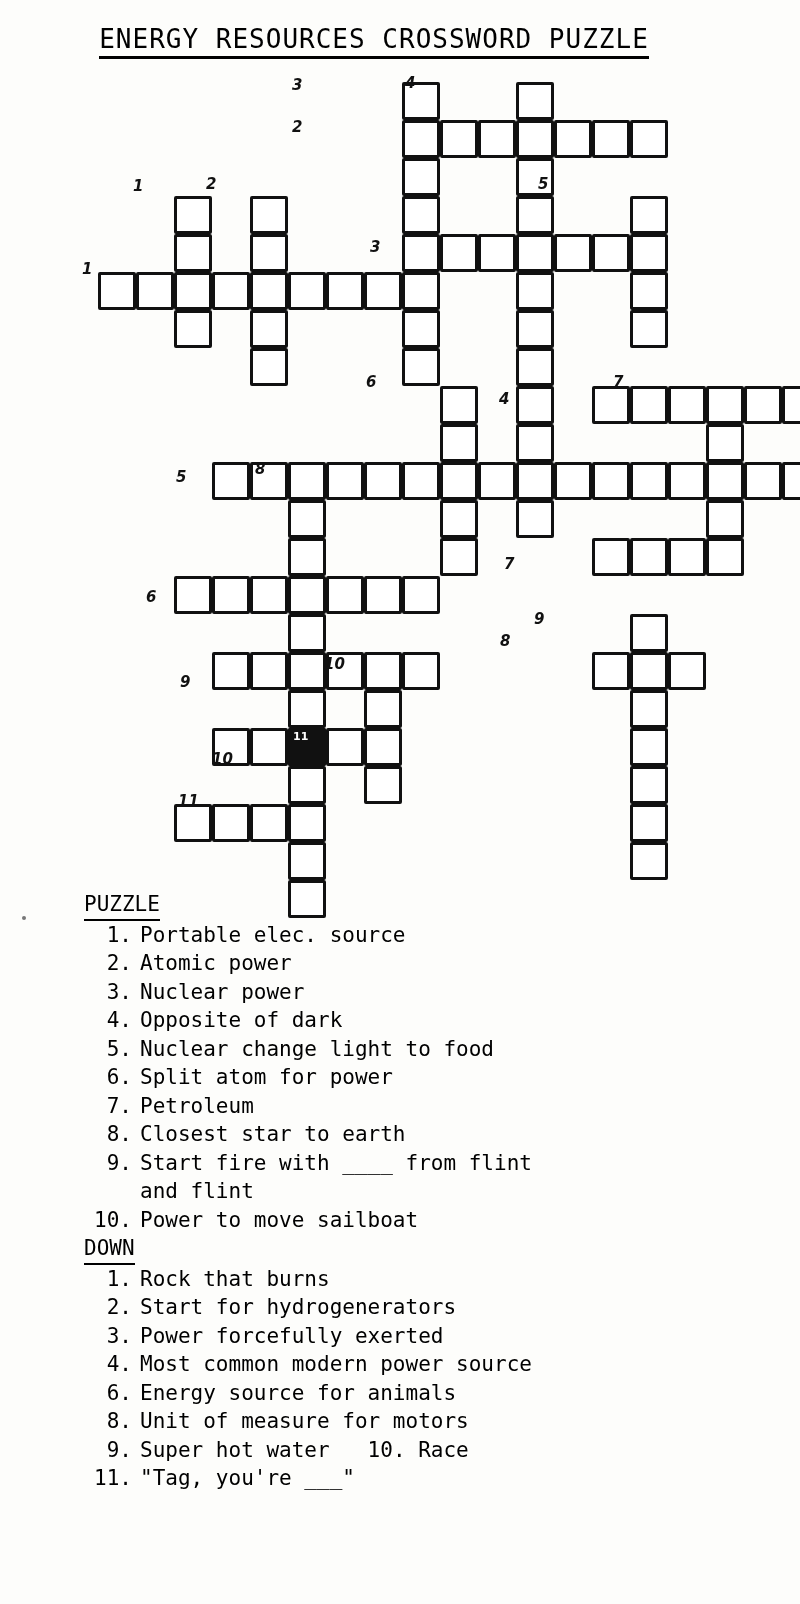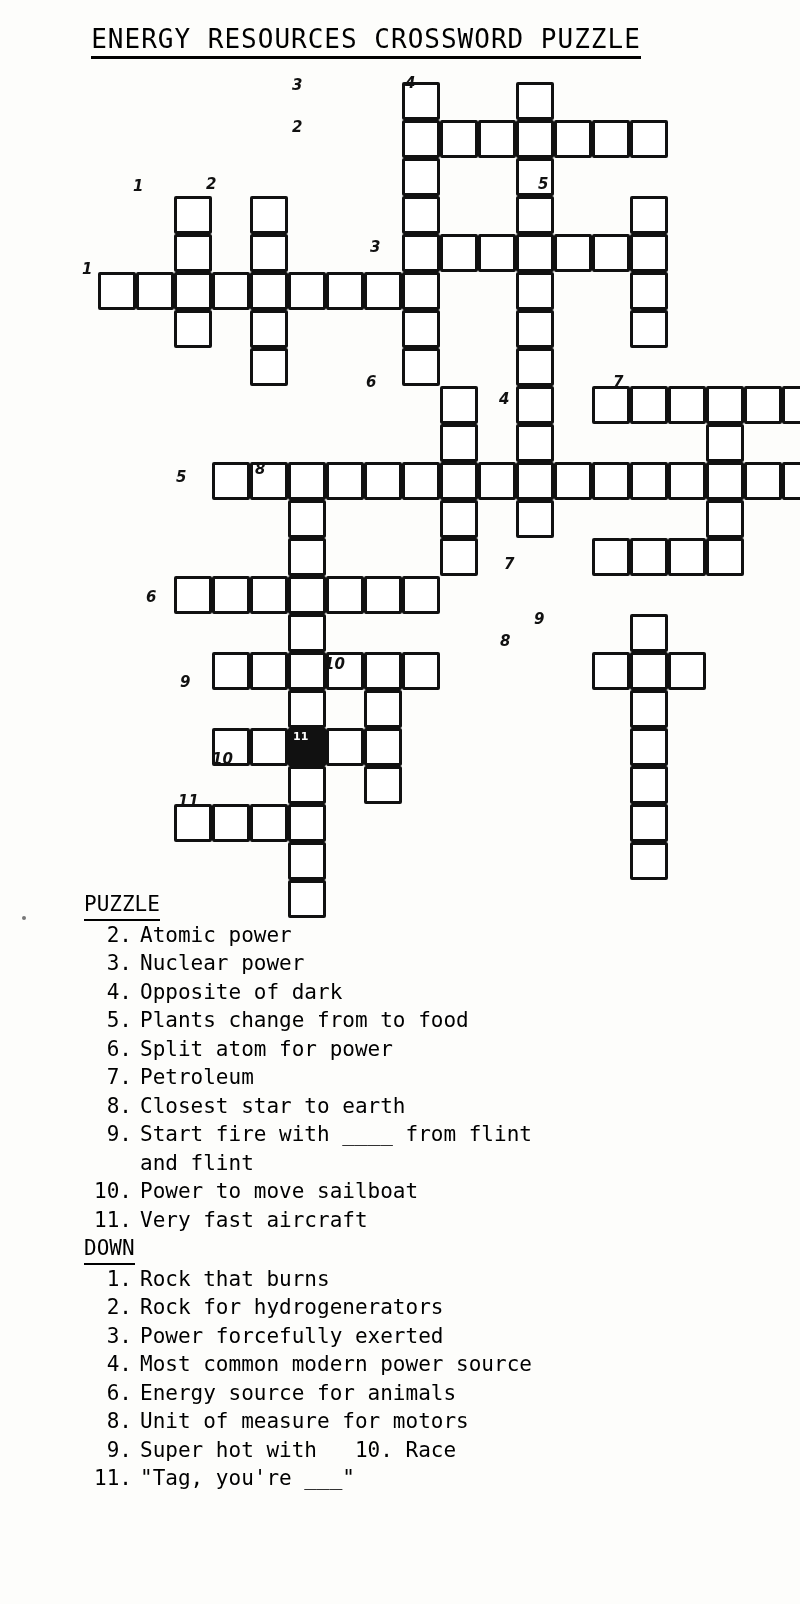--- a/index.html
+++ b/index.html
@@ -18,21 +18,21 @@
   #sheet {
     position: absolute;
     left: 0; top: 0;
     width: 800px;
     height: 1604px;
     background: #fdfdfb;
   }
   
   #title {
     position: absolute;
-    left: 4px;
+    left: 12px;
     top: 24px;
     width: 724px;
     text-align: center;
     font-size: 26px;
     letter-spacing: 1px;
     font-family: "DejaVu Sans Mono", monospace;
   }
   #title span.u {
     border-bottom: 3px solid #000;
     padding-bottom: 2px;
@@ -270,40 +270,40 @@
       <span class="outnum" style="left: 324px; top: 585px;">10</span>
       <span class="outnum" style="left: 212px; top: 680px;">10</span>
       <span class="outnum" style="left: 178px; top: 722px;">11</span>
     </div>
 
   <div id="clues">
     <div>
       <span class="clue-head">PUZZLE</span>
     </div>
     <div id="across-list">
+        <div class="clue-row"><span class="no">1.</span><span>Portable elec. source</span></div>
         <div class="clue-row"><span class="no">2.</span><span>Atomic power</span></div>
         <div class="clue-row"><span class="no">3.</span><span>Nuclear power</span></div>
         <div class="clue-row"><span class="no">4.</span><span>Opposite of dark</span></div>
-        <div class="clue-row"><span class="no">5.</span><span>Plants change from to food</span></div>
+        <div class="clue-row"><span class="no">5.</span><span>Nuclear change light to food</span></div>
         <div class="clue-row"><span class="no">6.</span><span>Split atom for power</span></div>
         <div class="clue-row"><span class="no">7.</span><span>Petroleum</span></div>
         <div class="clue-row"><span class="no">8.</span><span>Closest star to earth</span></div>
         <div class="clue-row"><span class="no">9.</span><span>Start fire with ____ from flint</span></div>
         <div class="clue-row clue-cont">and flint</div>
         <div class="clue-row"><span class="no">10.</span><span>Power to move sailboat</span></div>
-        <div class="clue-row"><span class="no">11.</span><span>Very fast aircraft</span></div>
       </div>
     <div>
       <span class="clue-head">DOWN</span>
     </div>
     <div id="down-list">
         <div class="clue-row"><span class="no">1.</span><span>Rock that burns</span></div>
-        <div class="clue-row"><span class="no">2.</span><span>Rock for hydrogenerators</span></div>
+        <div class="clue-row"><span class="no">2.</span><span>Start for hydrogenerators</span></div>
         <div class="clue-row"><span class="no">3.</span><span>Power forcefully exerted</span></div>
         <div class="clue-row"><span class="no">4.</span><span>Most common modern power source</span></div>
         <div class="clue-row"><span class="no">6.</span><span>Energy source for animals</span></div>
         <div class="clue-row"><span class="no">8.</span><span>Unit of measure for motors</span></div>
-        <div class="clue-row"><span class="no">9.</span><span>Super hot with</span><span>   </span><span>10. Race</span></div>
+        <div class="clue-row"><span class="no">9.</span><span>Super hot water</span><span>   </span><span>10. Race</span></div>
         <div class="clue-row"><span class="no">11.</span><span>"Tag, you're ___"</span></div>
       </div>
   </div>
 
 </div>
 
 </body></html>

